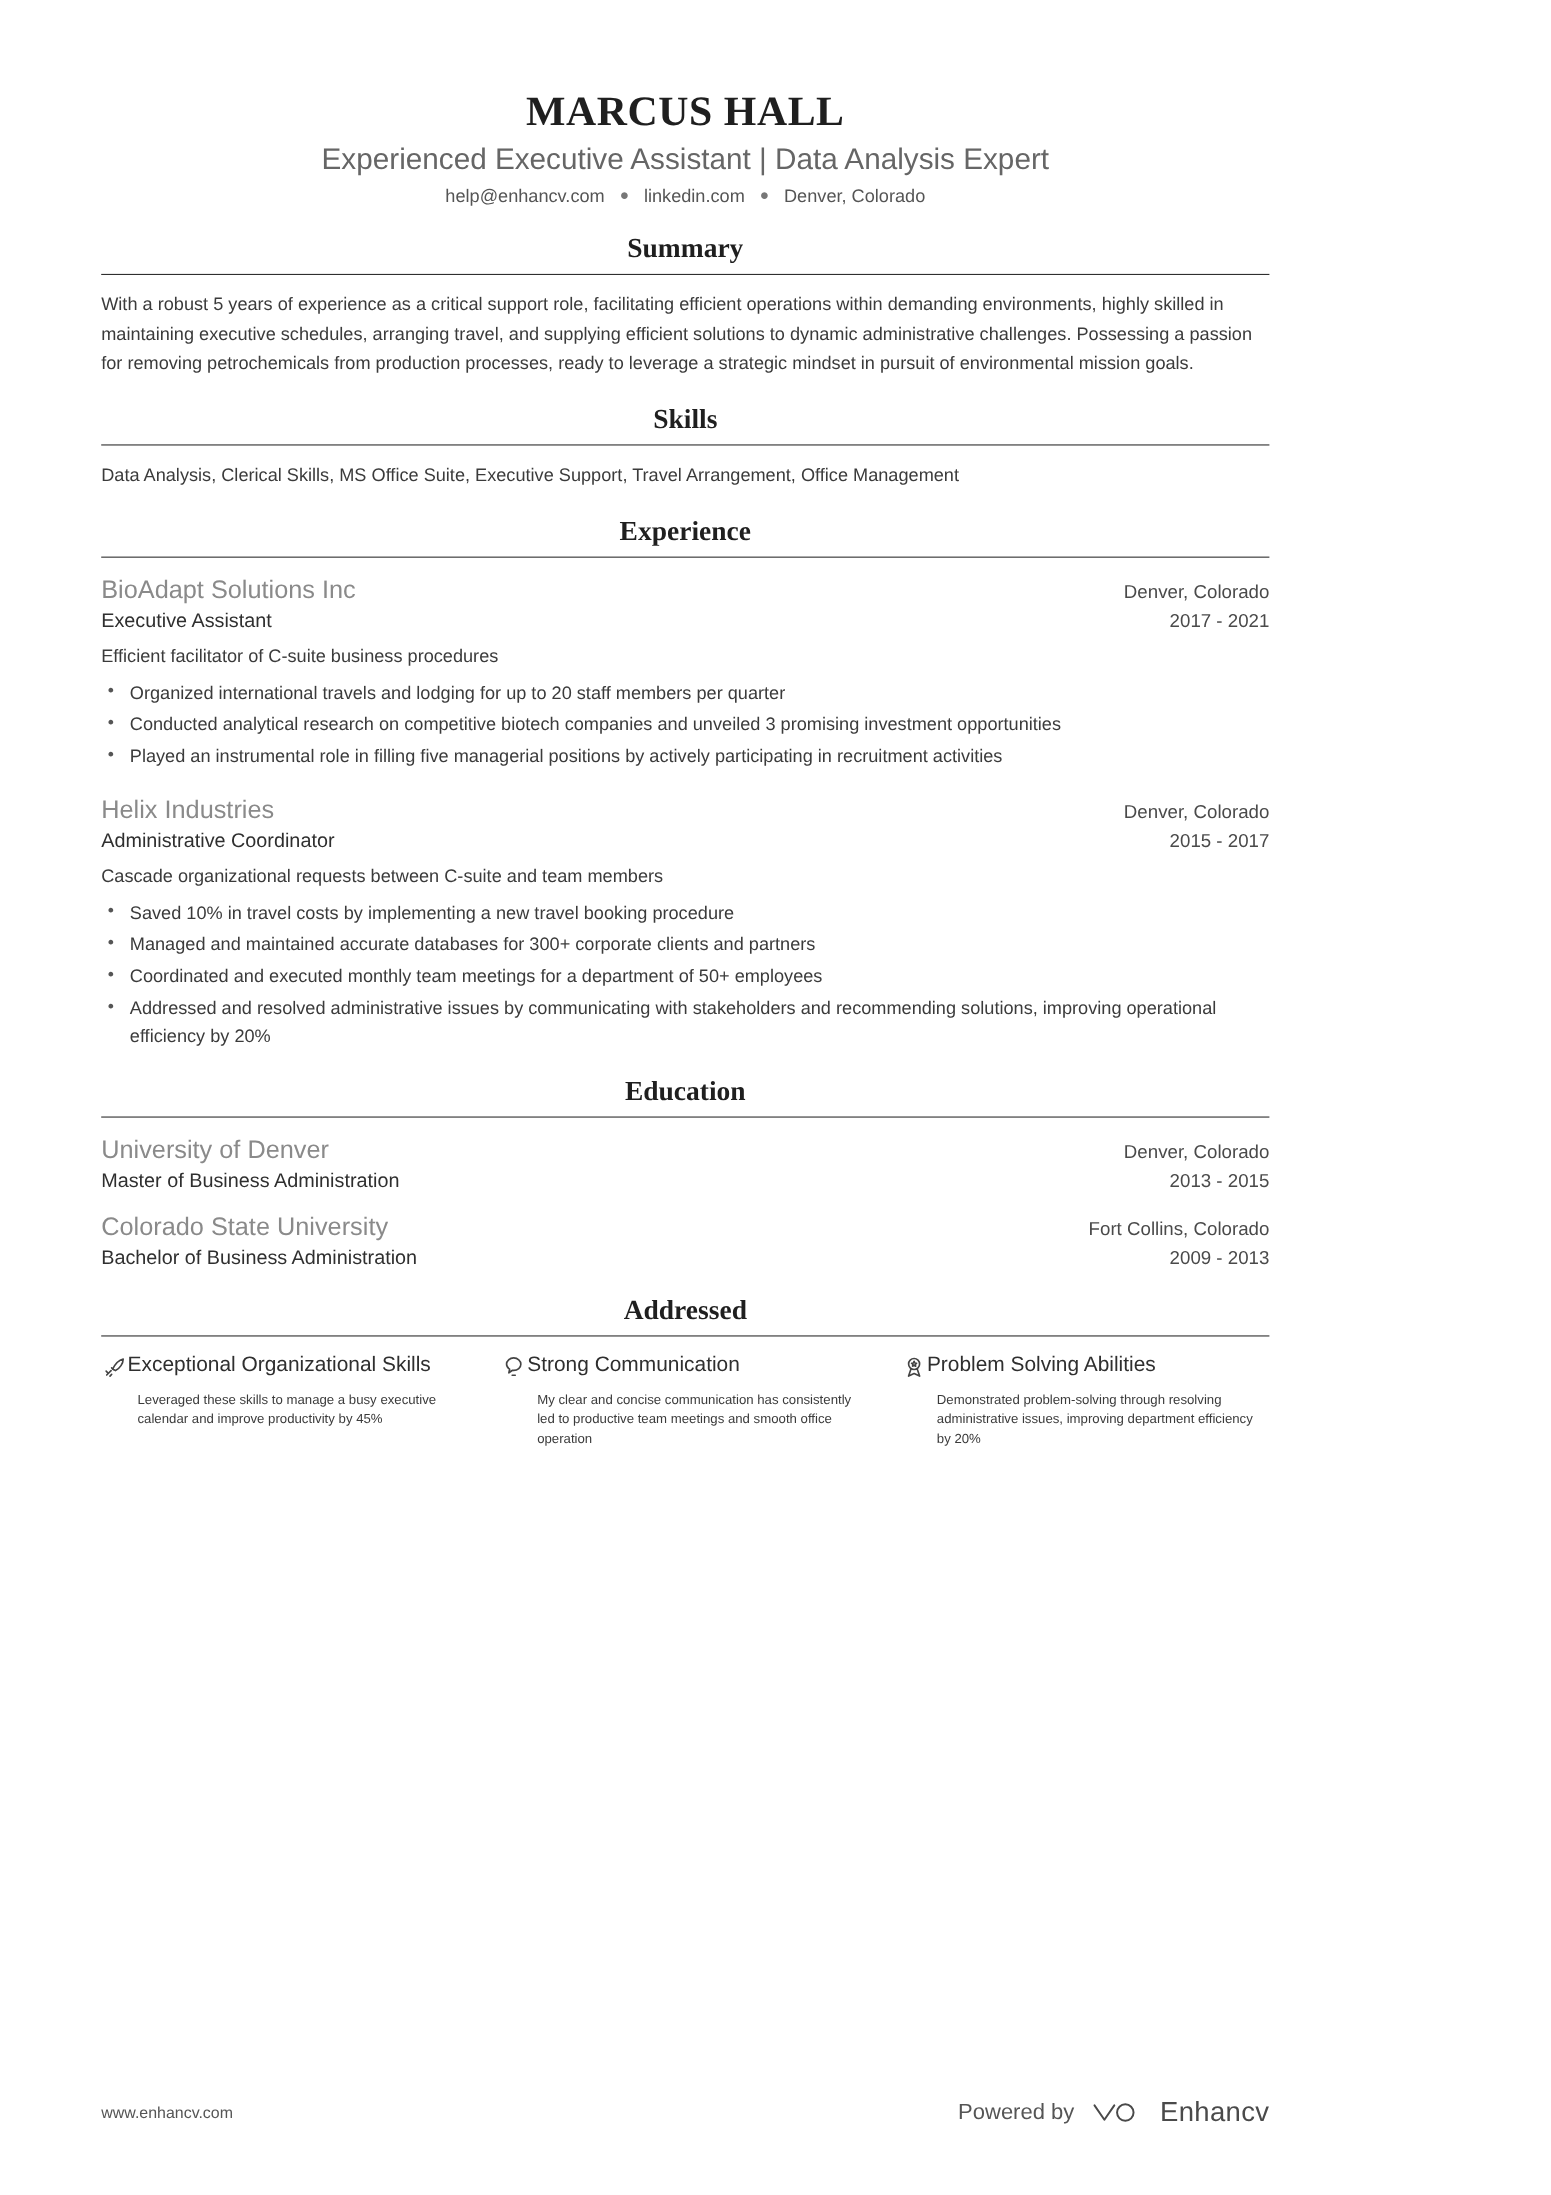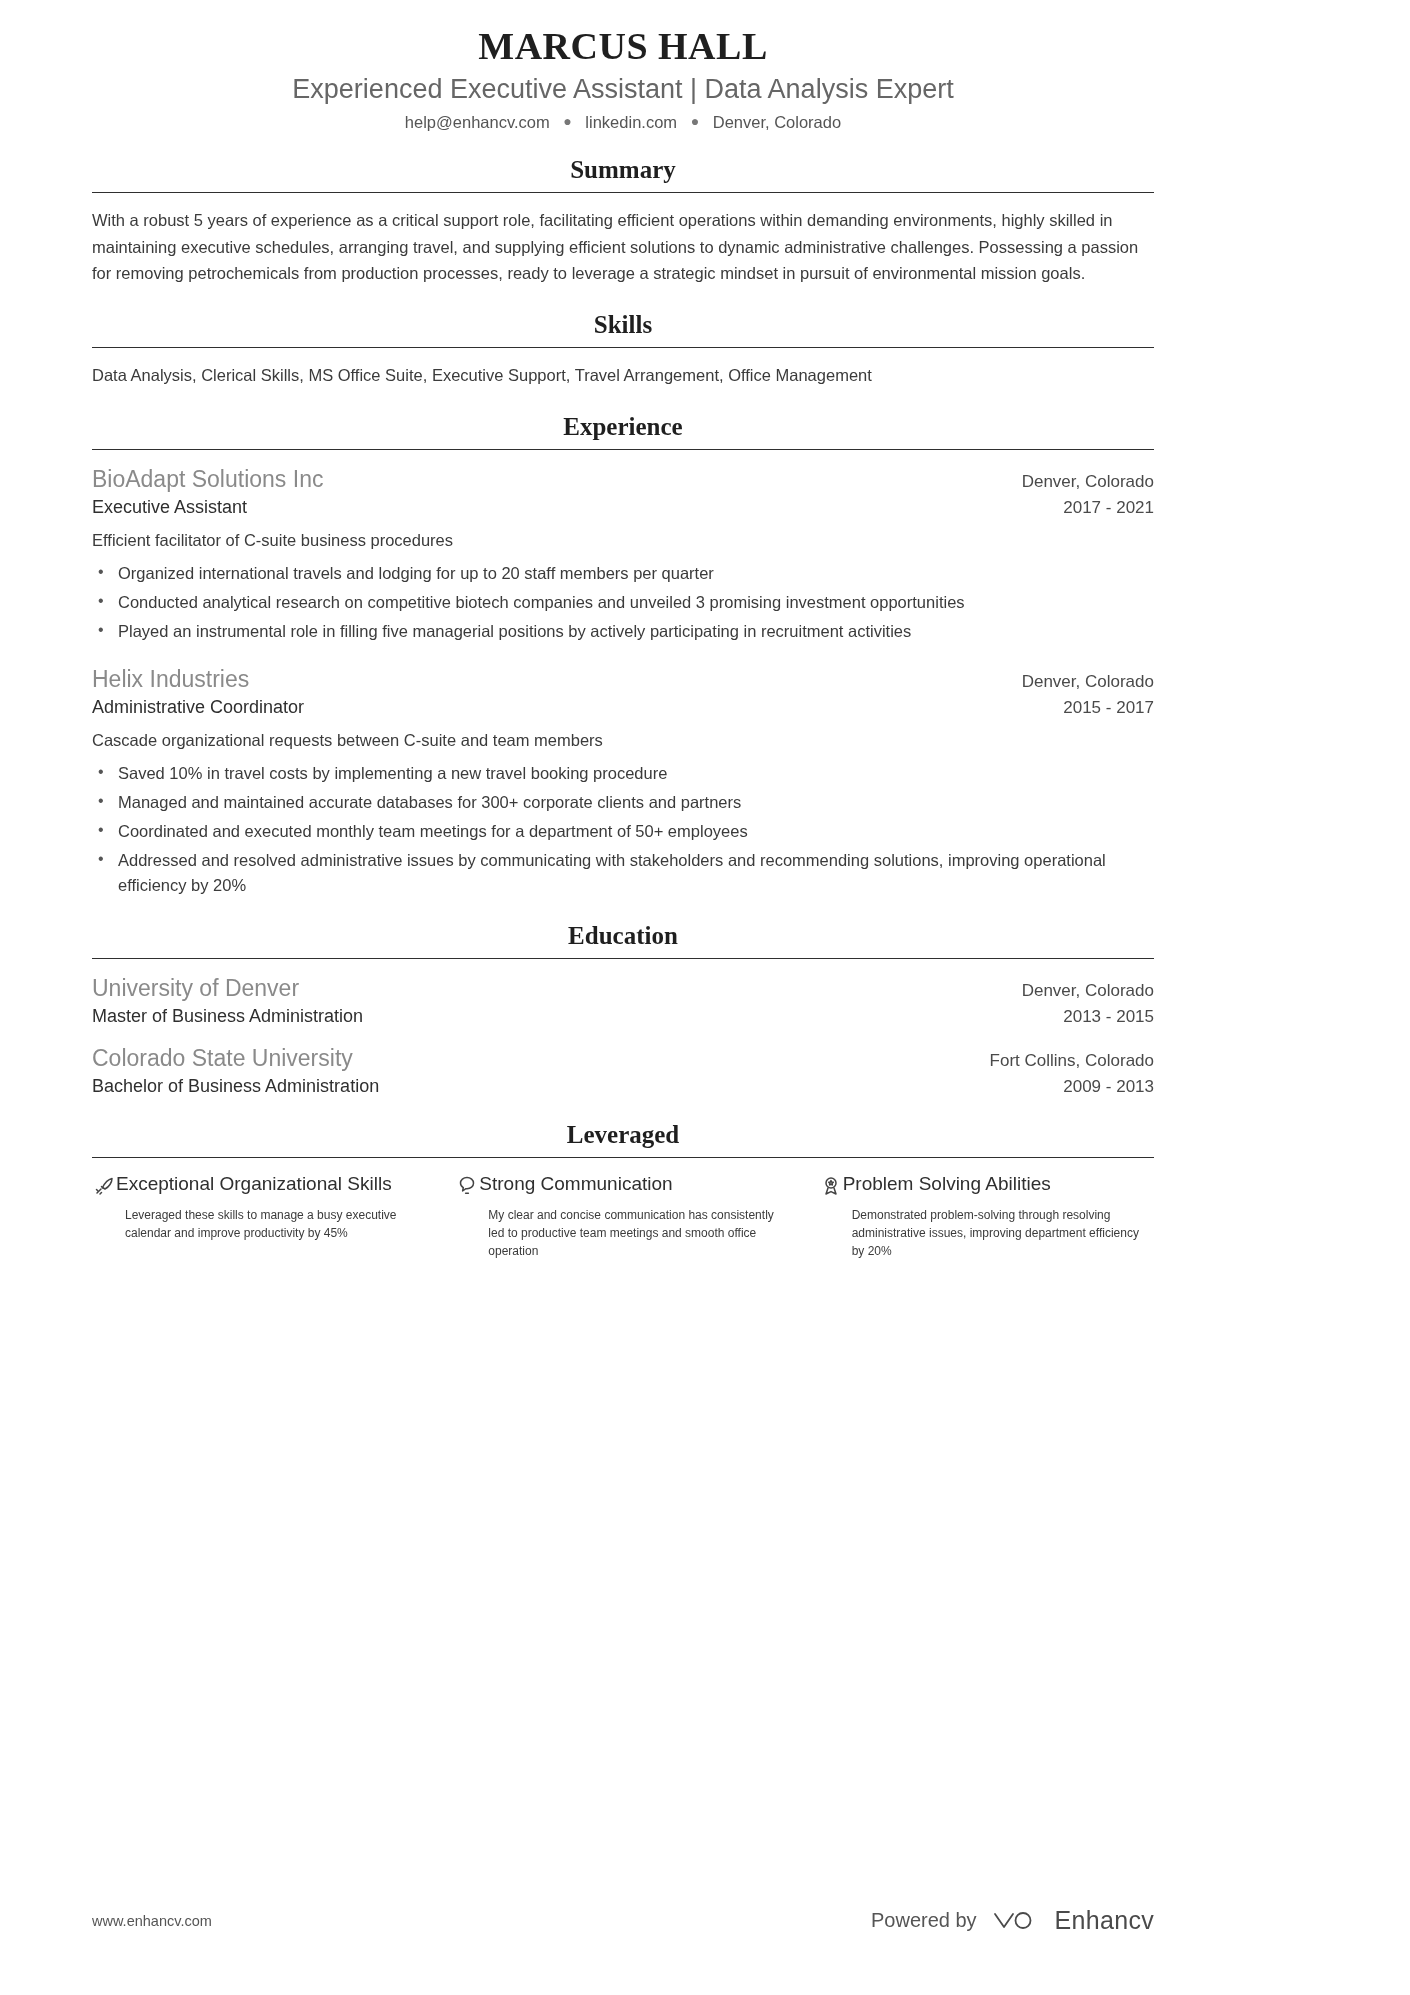--- a/index.html
+++ b/index.html
@@ -12,21 +12,21 @@
     height: 1995px;
     font-family: "Liberation Sans", sans-serif;
     color: #333333;
     position: relative;
     overflow: hidden;
   }
   .page {
     width: 1246px;
     height: 1995px;
     box-sizing: border-box;
-    padding: 24px 92px 0 92px;
+    padding: 80px 92px 0 92px;
     position: relative;
   }
 
   
   .name {
     text-align: center;
     font-family: "Liberation Serif", serif;
     font-weight: bold;
     font-size: 38px;
     letter-spacing: 0.5px;
@@ -309,21 +309,21 @@
         <div class="entry-loc">Fort Collins, Colorado</div>
       </div>
       <div class="entry-sub">
         <div class="entry-role">Bachelor of Business Administration</div>
         <div class="entry-dates">2009 - 2013</div>
       </div>
     </div>
   </div>
 
   <div class="section">
-    <div class="section-title">Leveraged</div>
+    <div class="section-title">Addressed</div>
     <hr class="rule">
 
     <div class="strengths-grid">
 
       <div class="strength">
         <div class="strength-head">
           <span class="strength-icon">
             <svg width="24" height="24" viewBox="0 0 24 24" fill="none" stroke="currentColor" stroke-width="1.5" stroke-linecap="round" stroke-linejoin="round">
               <path d="M5 19l4-4"></path>
               <path d="M4.5 15.5l1.5 1.5"></path>

